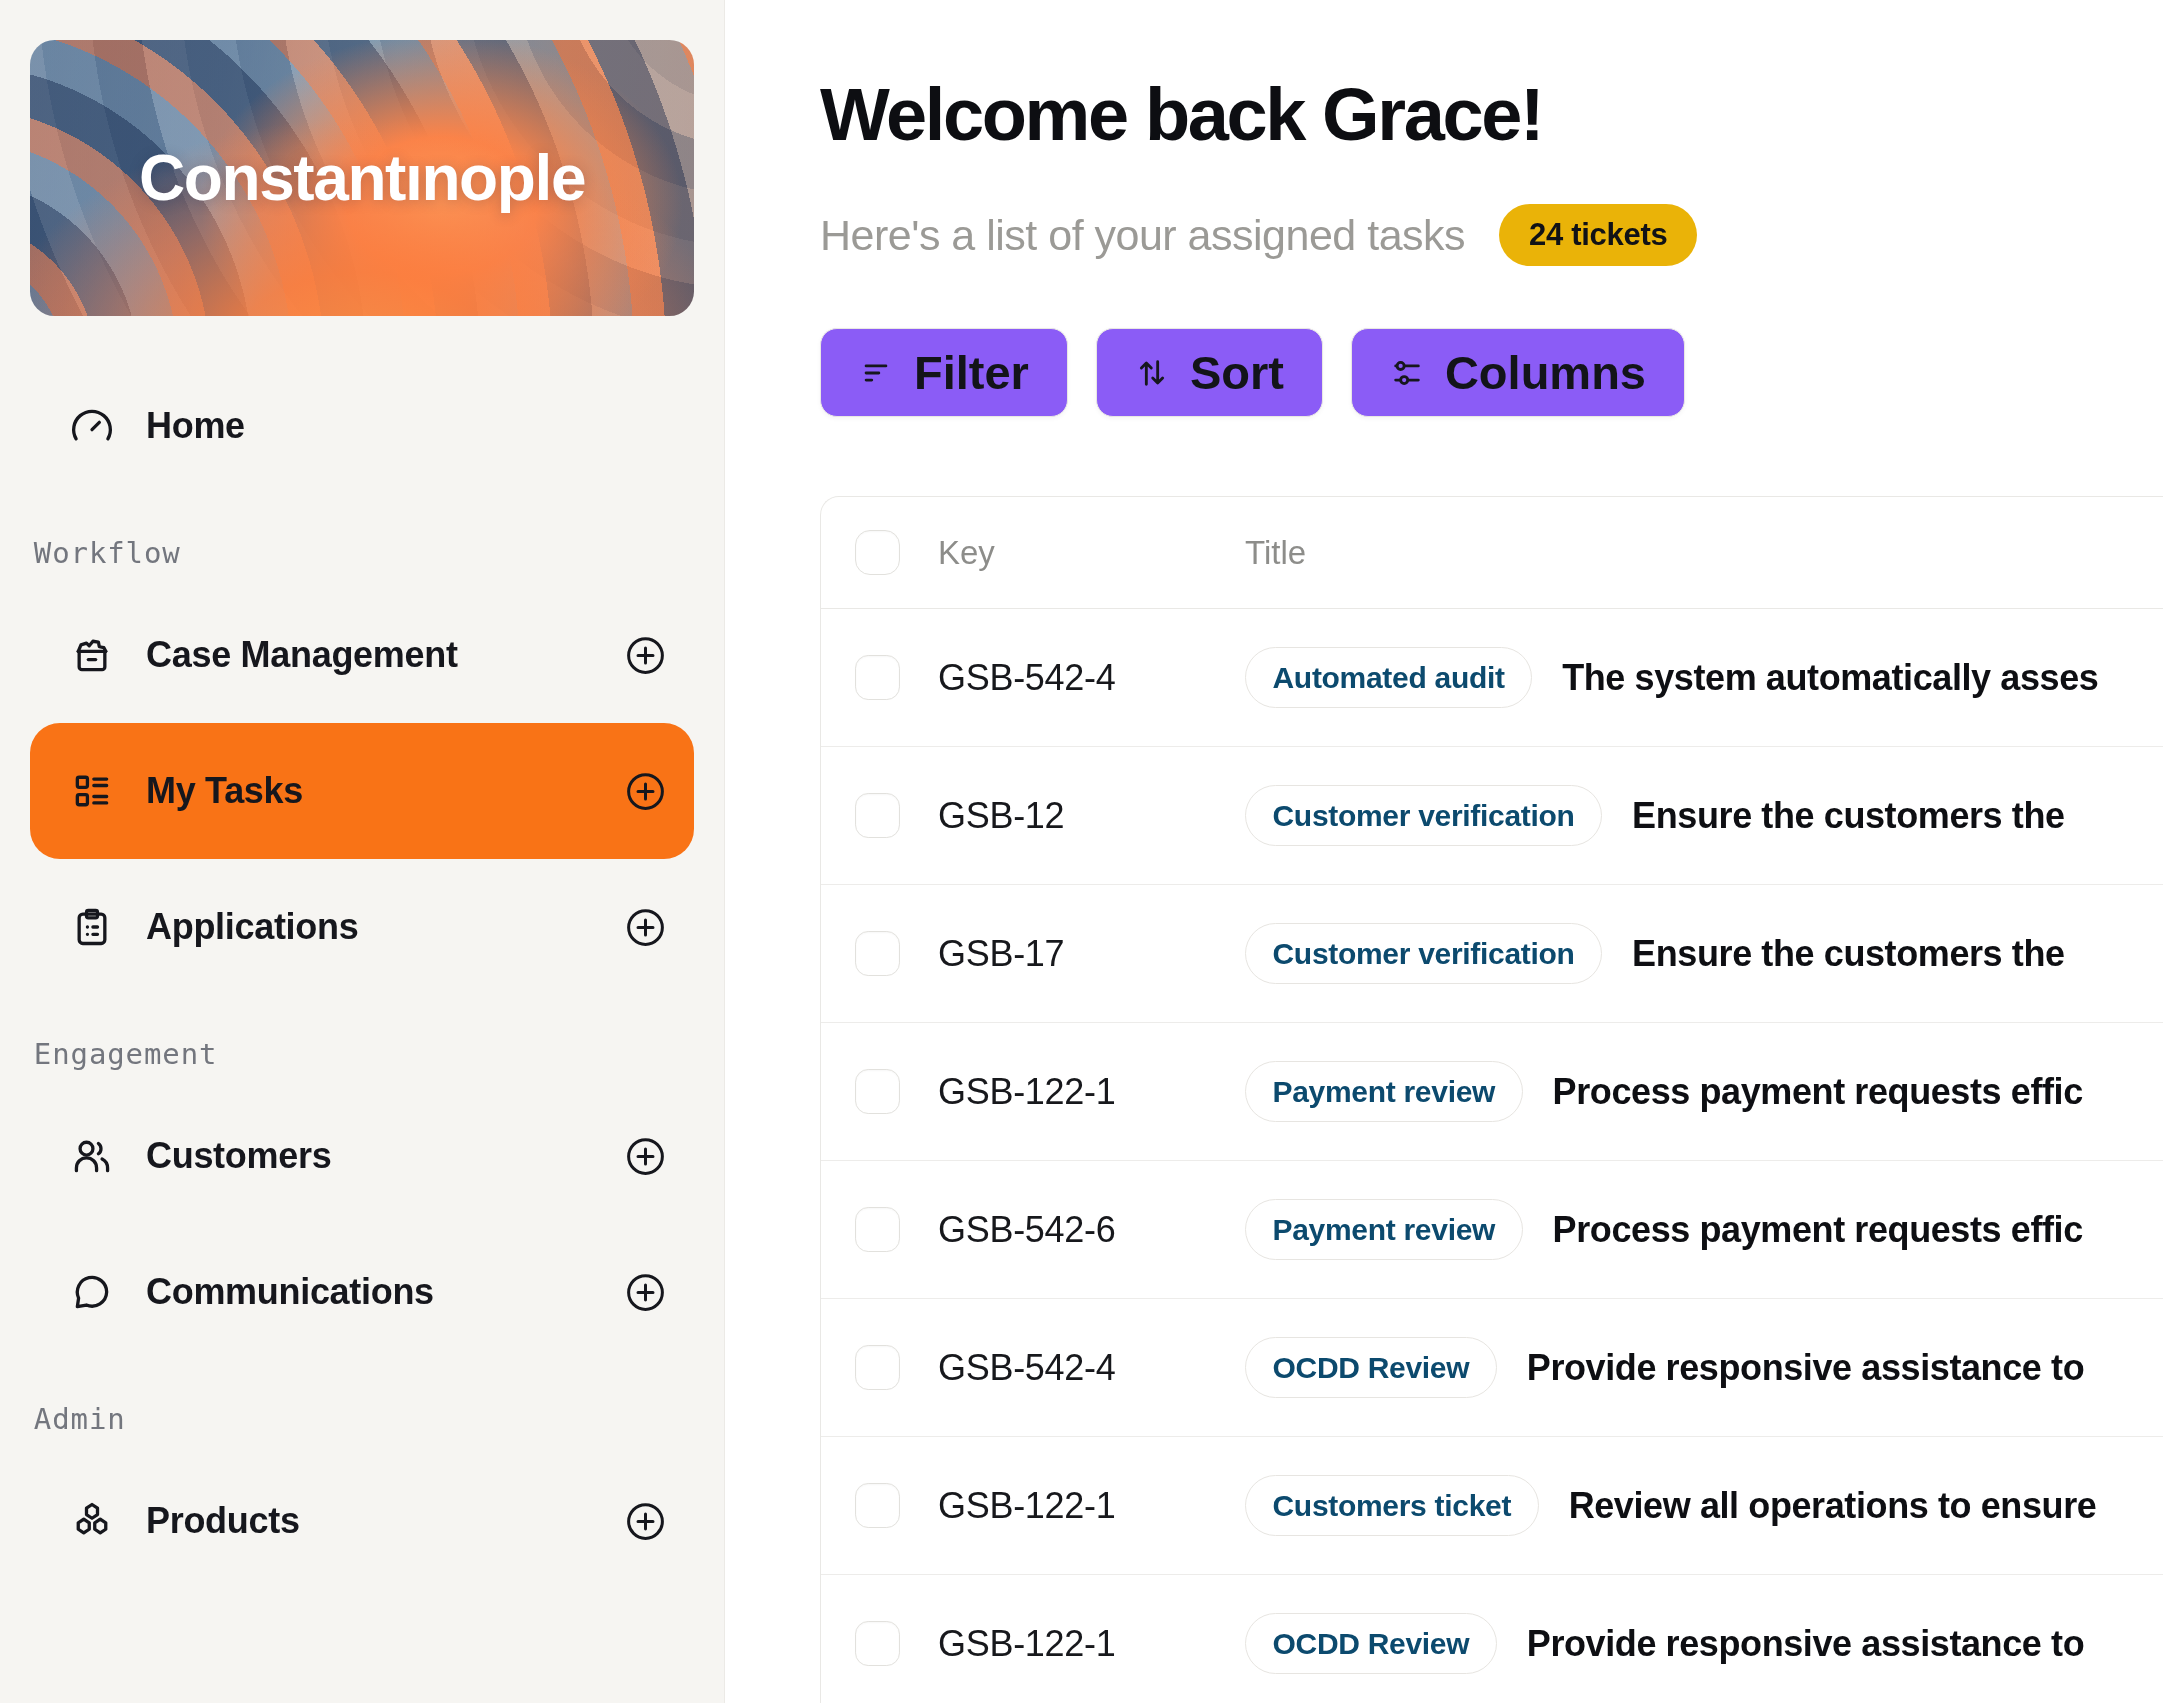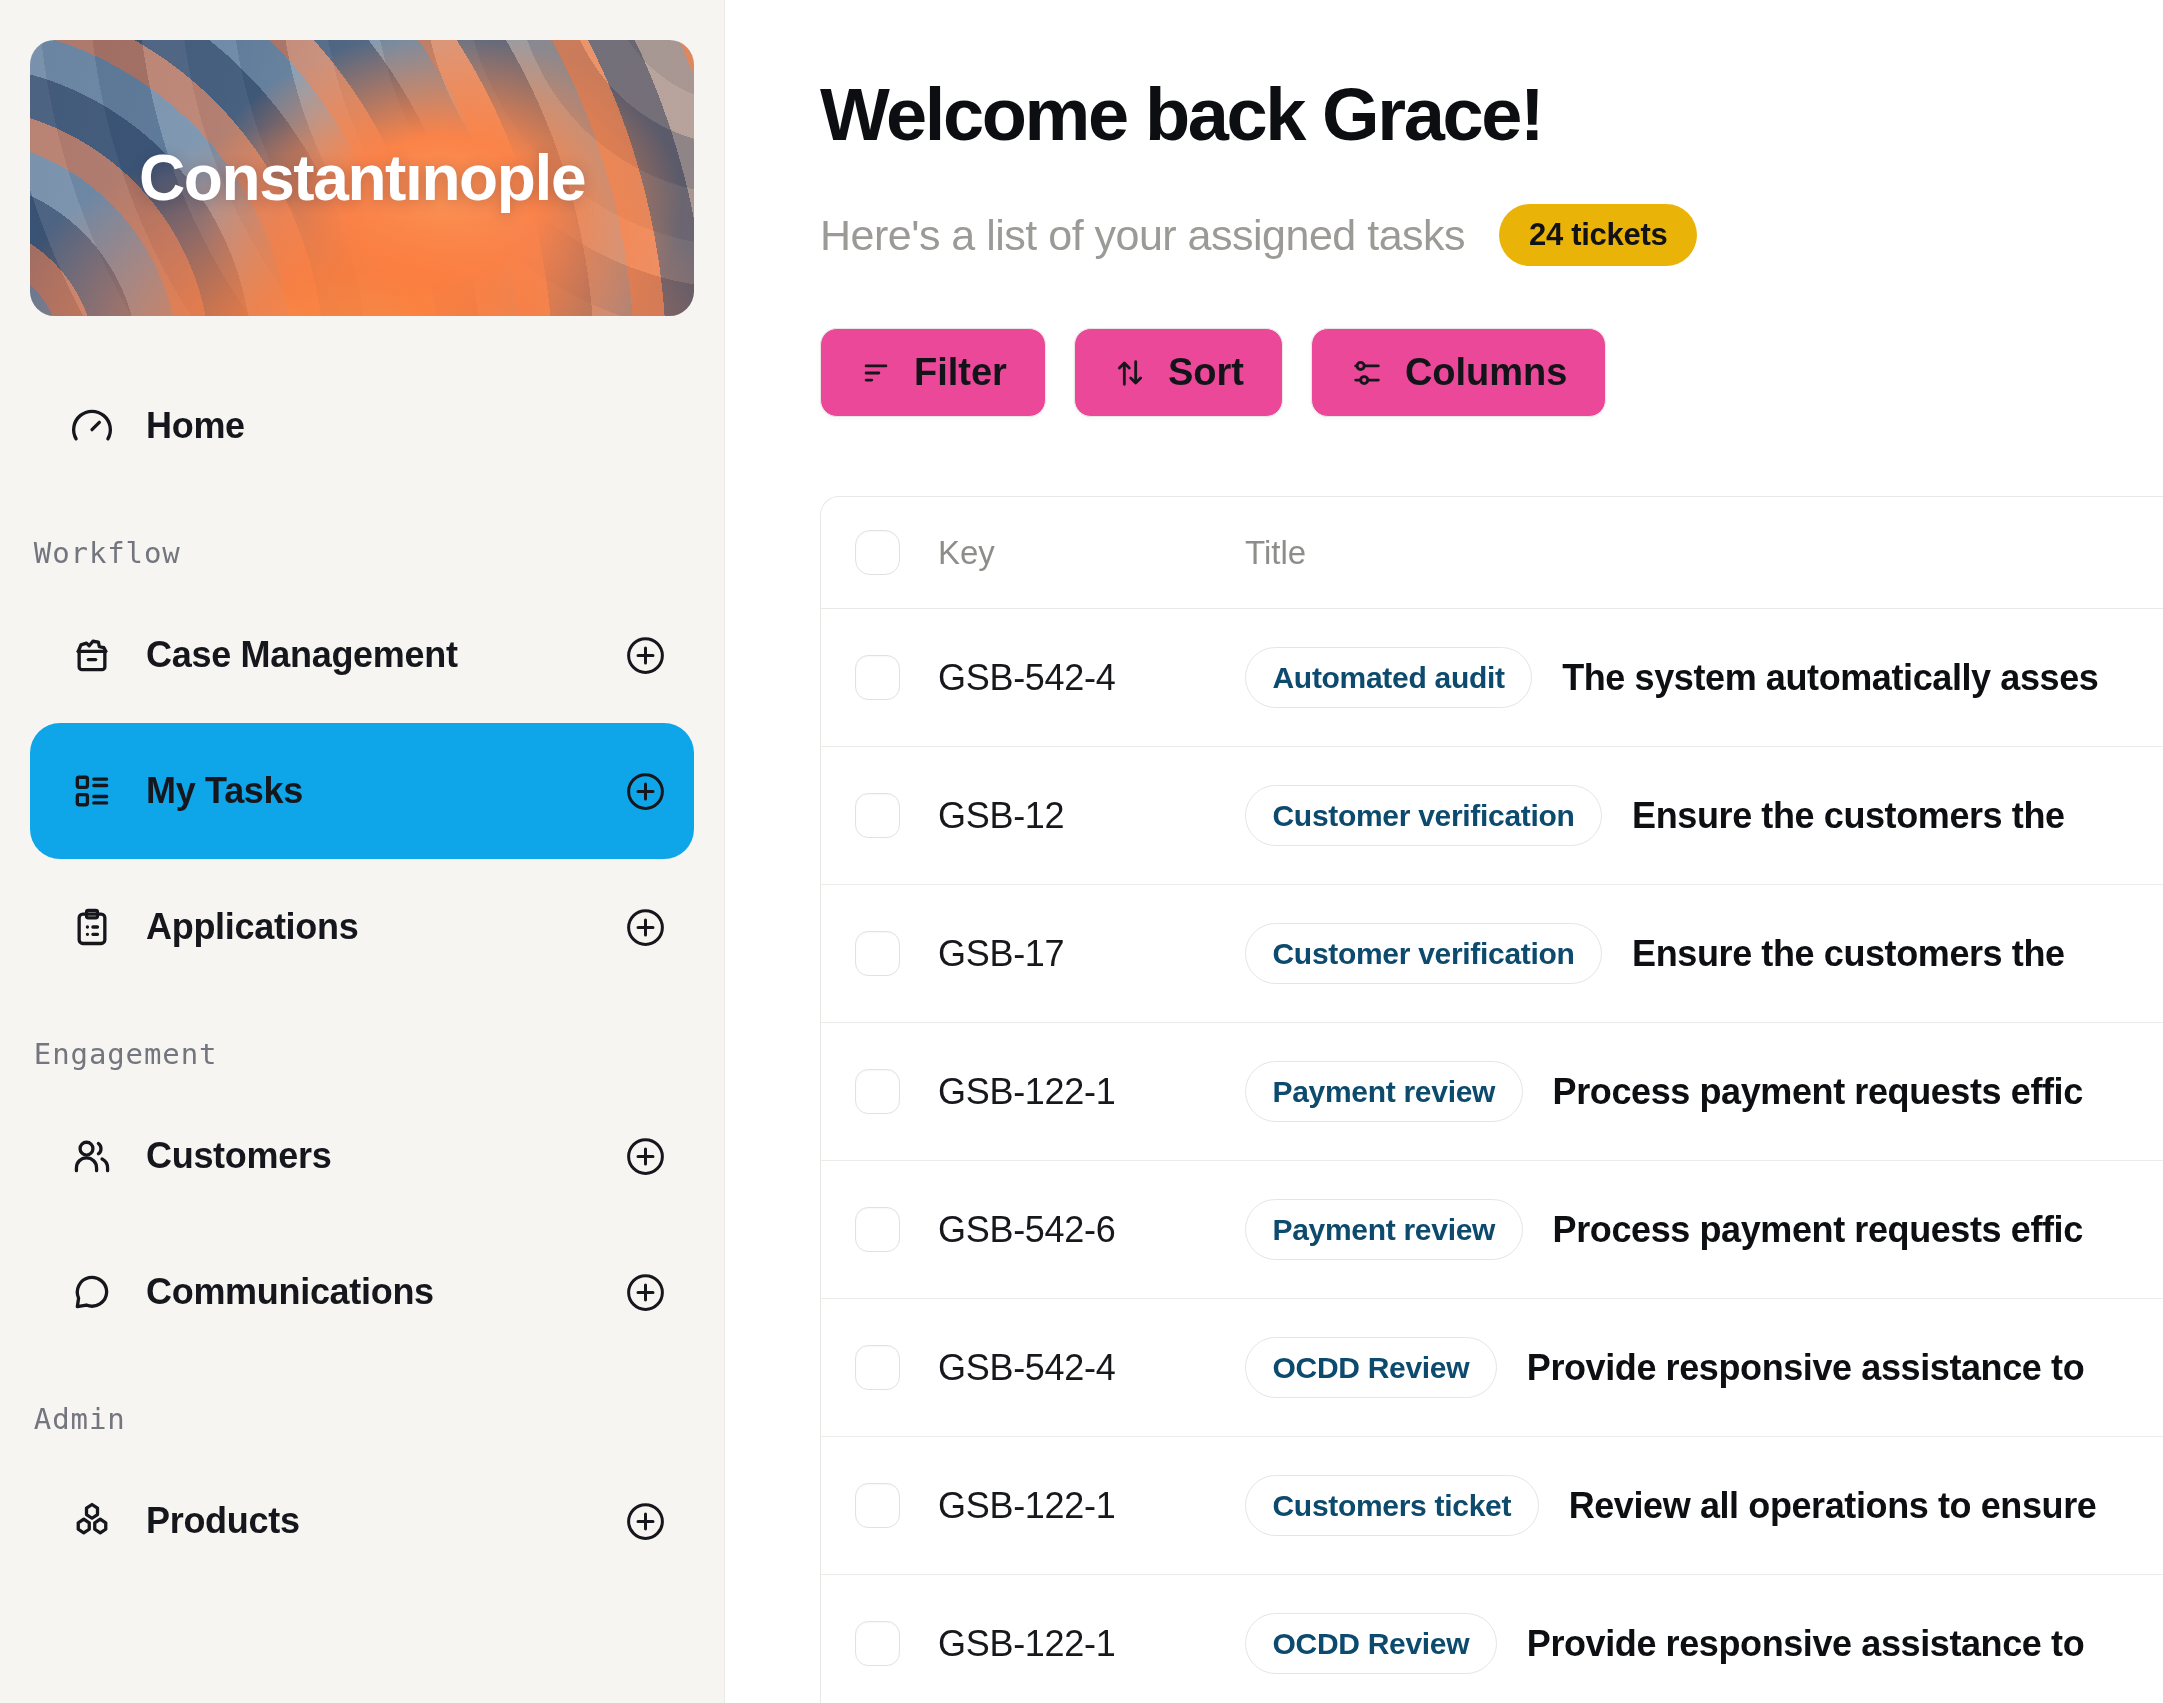--- a/index.html
+++ b/index.html
@@ -34,21 +34,21 @@
   .nav { margin-top:42px; }
   .nav-item {
     height:136px; display:flex; align-items:center;
     padding:0 26.5px 0 40px; border-radius:30px; cursor:pointer;text-align:right;
   }
   .nav-item .nav-ic { width:44px; height:44px; flex:0 0 44px; display:flex; align-items:center; justify-content:center; }
   .nav-item .nav-ic svg { width:44px; height:44px; stroke:#16171d; }
   .nav-label { margin-left:32px; font-size:36px; font-weight:600; color:#16171d; letter-spacing:-0.3px; white-space:nowrap; }
   .nav-plus { margin-left:auto; width:45px; height:45px; display:flex; align-items:center; justify-content:center; }
   .nav-plus svg { width:45px; height:45px; stroke:#16171d; }
-  .nav-item.active { background:#0ea5e9; }
+  .nav-item.active { background:#f97316; }
 
   .section-label {
     font-family:"DejaVu Sans Mono","Liberation Mono",monospace;
     font-size:29px; color:#73767e; letter-spacing:0.9px;
     margin:42px 0 17px 3.8px;
   }
   .nav-home { margin-top:0; }
 
   
   .main { flex:1; padding:72px 0 0 95px; background:#ffffff; position:relative; }
@@ -57,24 +57,24 @@
   .subtitle { font-size:43px; font-weight:400; color:#9b9a96; letter-spacing:-0.5px;text-align:right; }
   .tickets-badge {
     background:#eab308; border-radius:32px; height:62px;
     display:flex; align-items:center; padding:0 30px;
     font-size:31px; font-weight:700; color:#111216; letter-spacing:-0.3px;
   }
 
   .toolbar { display:flex; gap:28px; margin-top:62px; }
   .tbtn {
     display:flex; align-items:center; gap:21px;
-    height:89px; padding:0 38px; background:#ec4899;
+    height:89px; padding:0 38px; background:#8b5cf6;
     border:1.9px solid #e9e7e4; border-radius:17px;
     box-shadow:0 1.9px 4.7px rgba(20,20,20,.04);
-    font-size:38px; font-weight:600; color:#131419; cursor:pointer;
+    font-size:47px; font-weight:600; color:#131419; cursor:pointer;
   }
   .tbtn svg { width:34px; height:34px; stroke:#16171d; }
 
   
   .table {
     margin-top:79px; width:1514px;
     border-left:1.9px solid #e9e8e5; border-top:1.9px solid #e9e8e5;
     border-top-left-radius:19px;
   }
   .thead {

